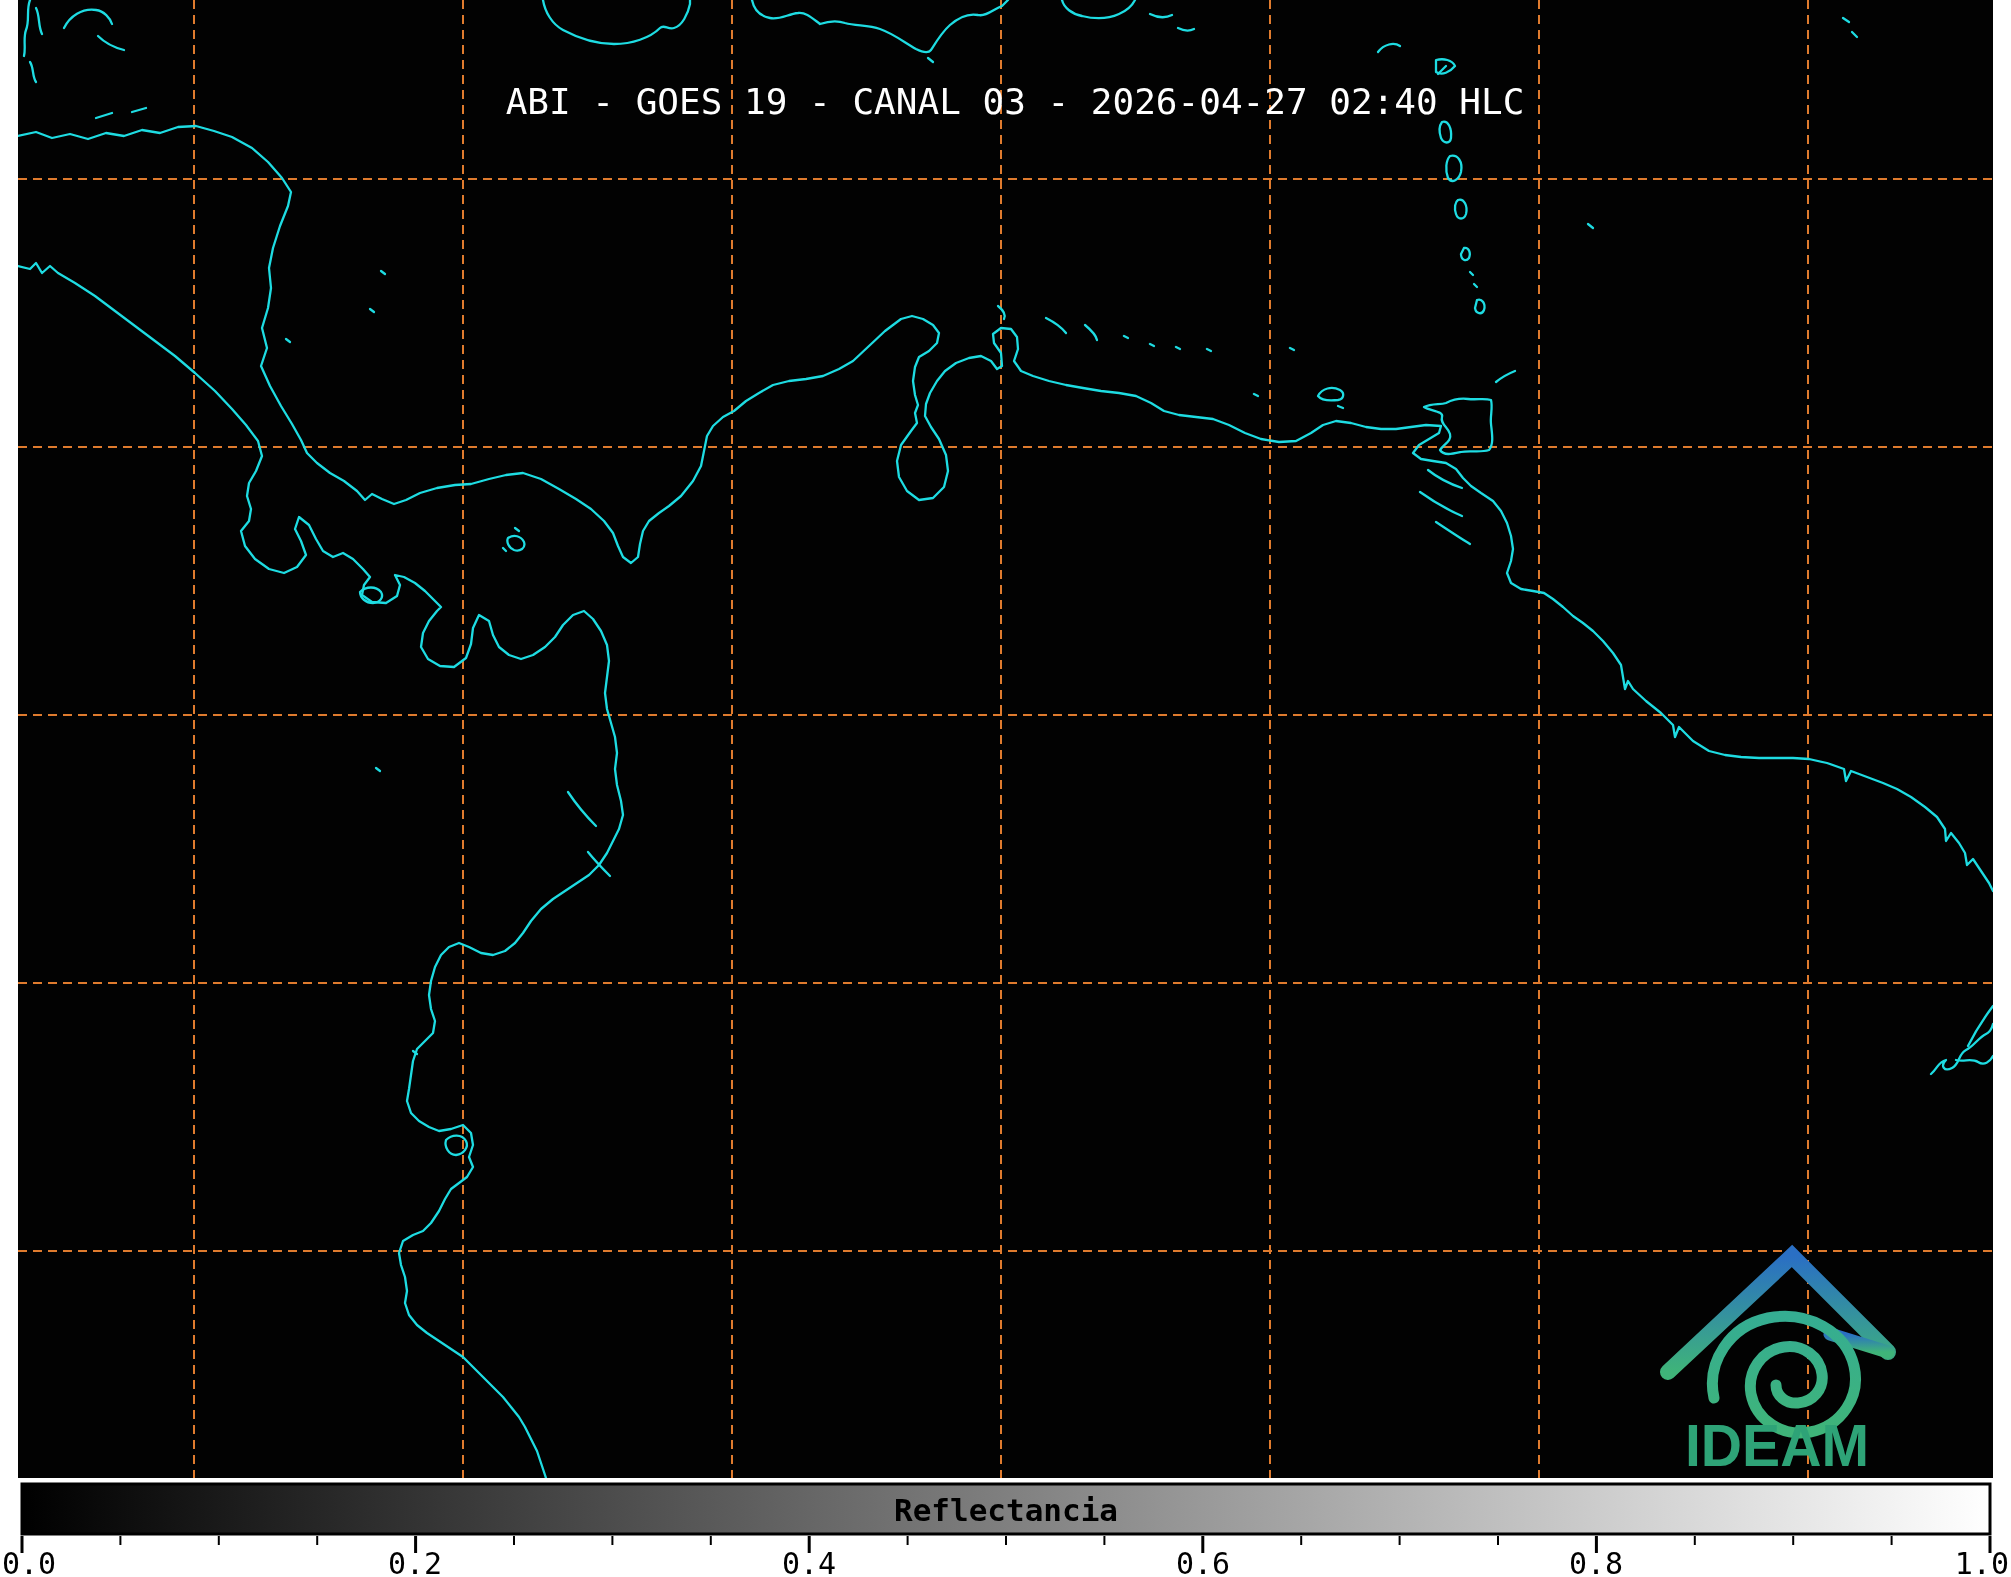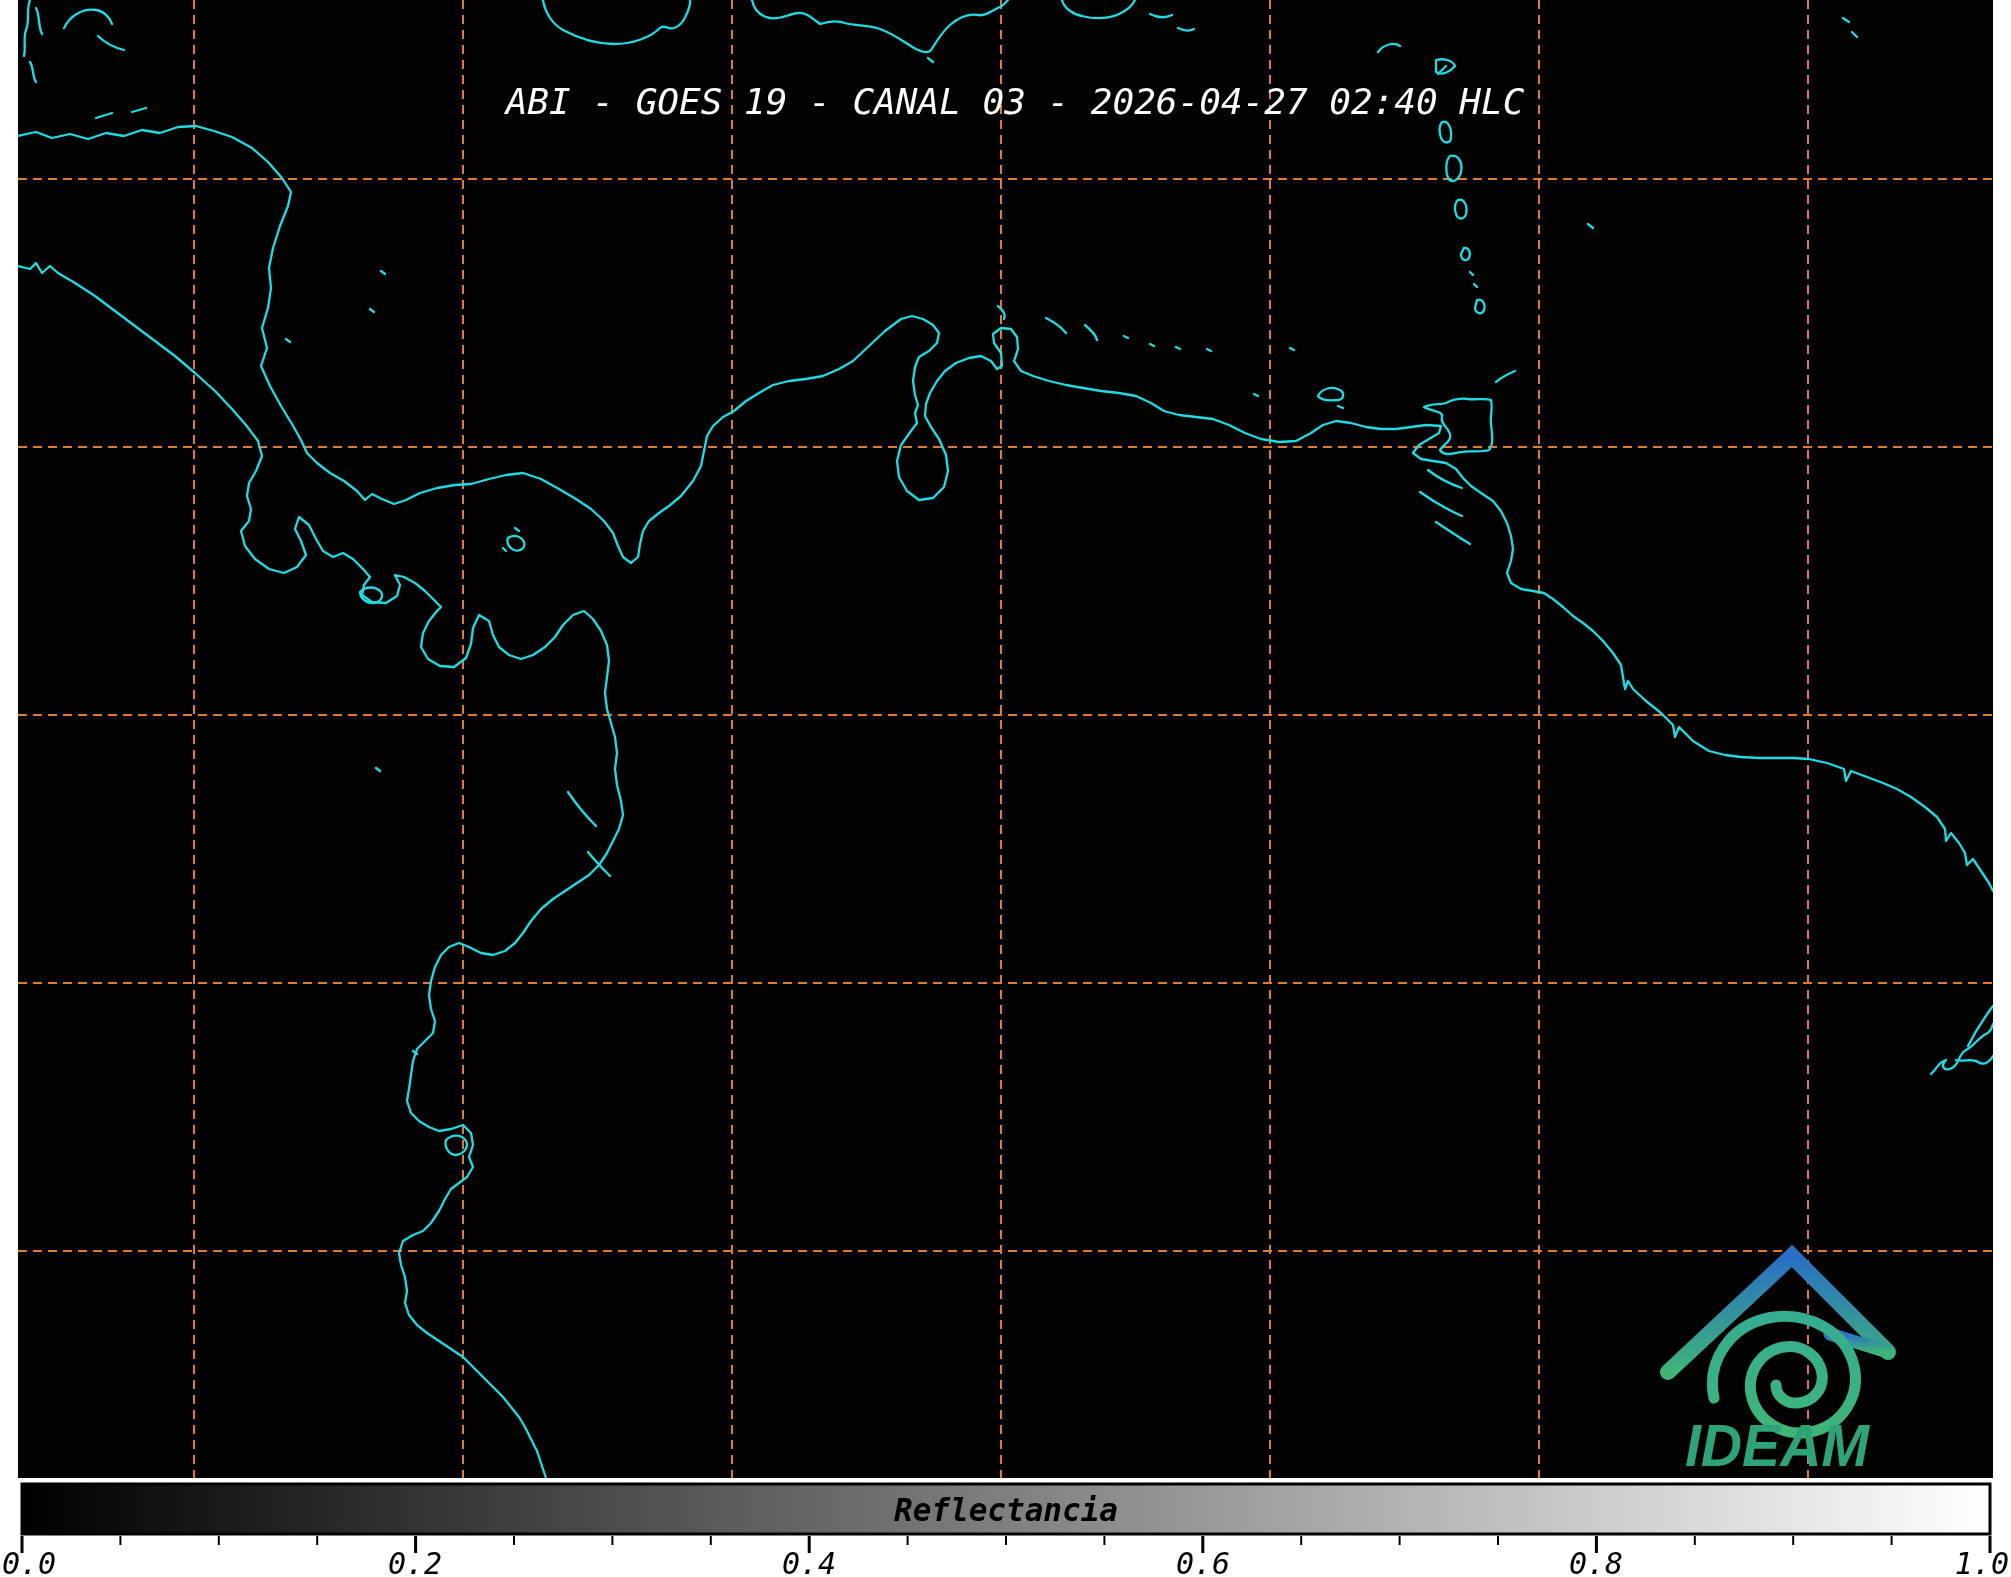--- a/index.html
+++ b/index.html
@@ -1,17 +1,17 @@
 <!DOCTYPE html>
 <html><head>
 <meta charset="utf-8">
 <style>
   html,body{margin:0;padding:0;background:#ffffff;}
   #stage{position:relative;width:2011px;height:1577px;background:#ffffff;overflow:hidden;
-         font-family:"DejaVu Sans Mono", monospace;font-style:italic;}
+         font-family:"DejaVu Sans Mono", monospace;}
   svg{position:absolute;left:0;top:0;}
   text{user-select:none;}
   .title-text{font-family:"DejaVu Sans Mono",monospace;font-size:36px;fill:#ffffff;}
   .cb-label{font-family:"DejaVu Sans Mono",monospace;font-size:31px;font-weight:bold;fill:#000000;}
   .tick-label{font-family:"DejaVu Sans Mono",monospace;font-size:30px;fill:#000000;}
   .ideam-word{font-family:"Liberation Sans",sans-serif;font-weight:700;font-size:60px;}
 </style>
 </head>
 <body>
 

